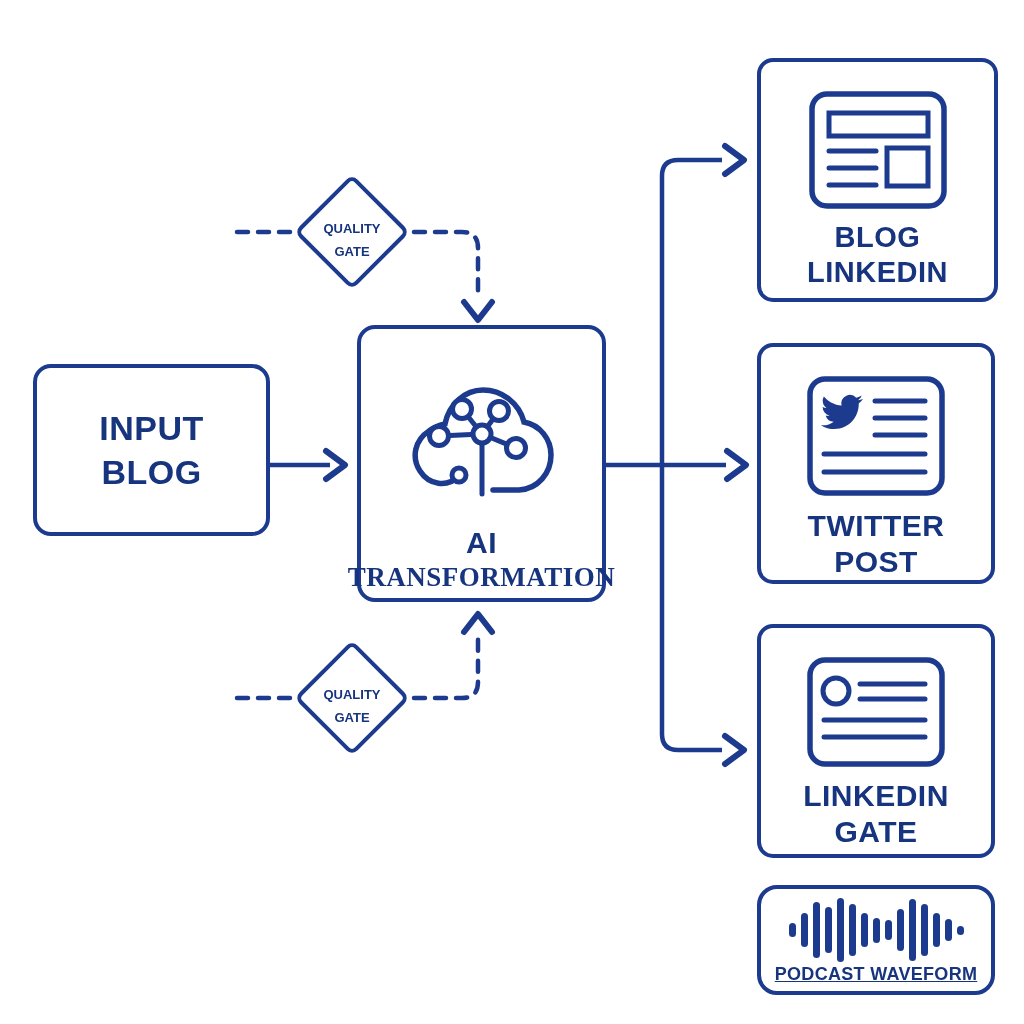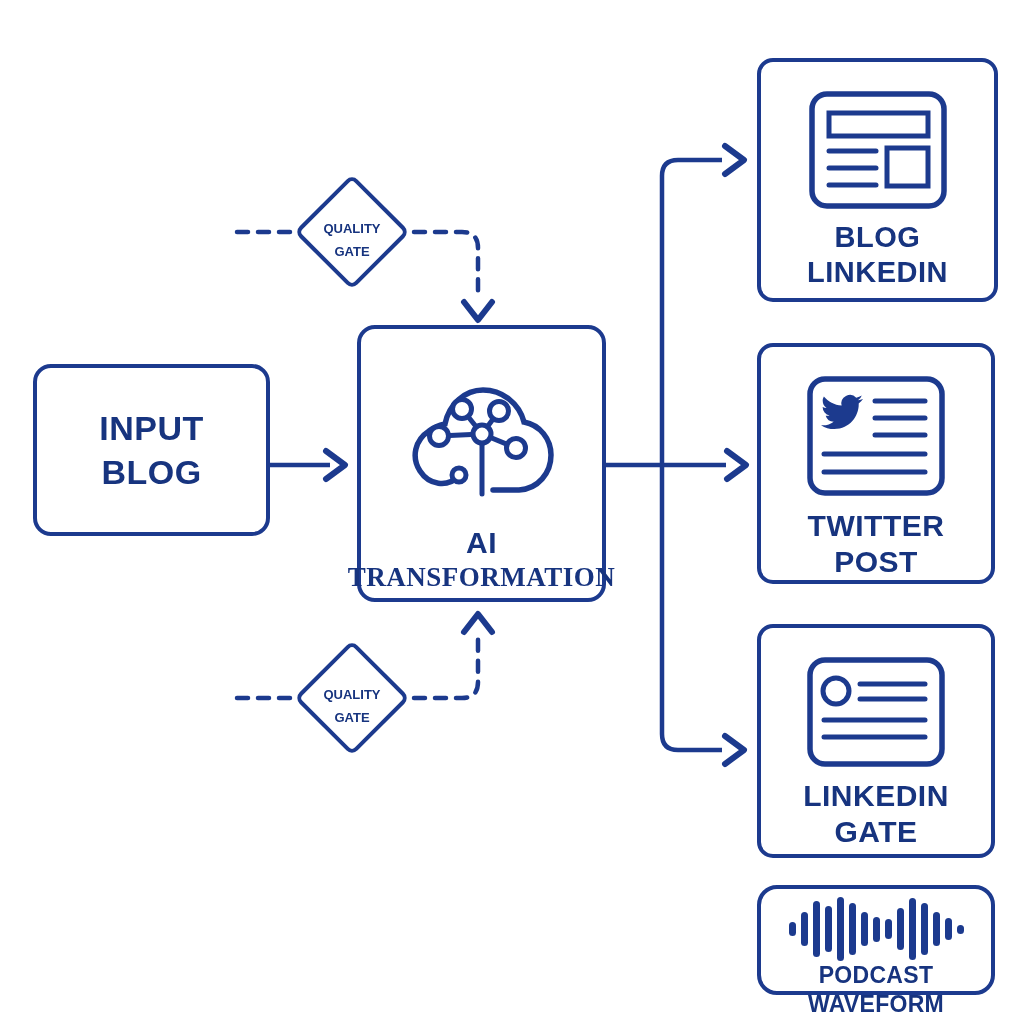--- a/index.html
+++ b/index.html
@@ -20,21 +20,21 @@
   .rounded{border-radius:18px;}
   .rounded-sm{border-radius:16px;}
   .label{
     text-align:center;font-weight:bold;color:var(--text,#17347f);
     letter-spacing:0.5px;line-height:1.25;
   }
   .lbl-xl{font-size:34px;line-height:44px;}
   .lbl-lg{font-size:30px;line-height:36px;}
   .lbl-md{font-size:29px;line-height:35px;}
   .lbl-ai-sub{font-size:27px;line-height:32px;font-family:Liberation Serif, serif;}
-  .lbl-sm{font-size:23px;letter-spacing:0.3px;}
+  .lbl-sm{font-size:18px;letter-spacing:0.3px;text-decoration:underline;}
   .diamond{
     position:absolute;z-index:2;width:82px;height:82px;background:#fff;
     border:4px solid var(--stroke,#1c3a8e);border-radius:8px;
     transform:rotate(45deg);box-sizing:border-box;
   }
   .diamond-label{
     position:absolute;z-index:3;width:130px;text-align:center;
     font-weight:bold;font-size:13px;line-height:23px;color:var(--text,#17347f);
   }
   .icon-wrap{display:flex;align-items:center;justify-content:center;color:var(--stroke,#1c3a8e);}

